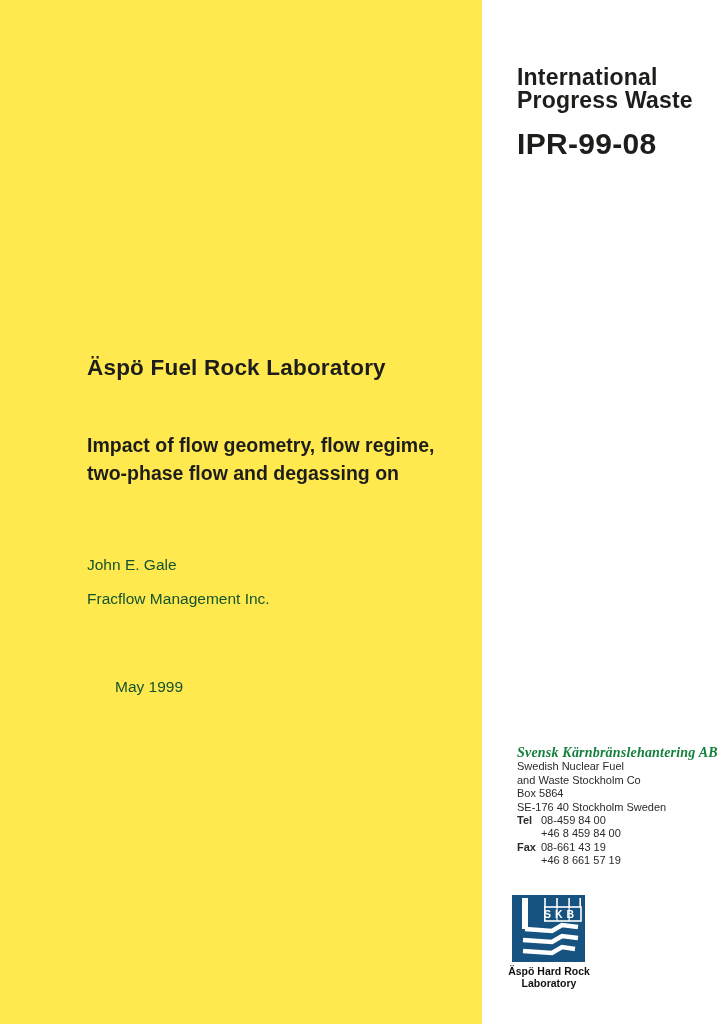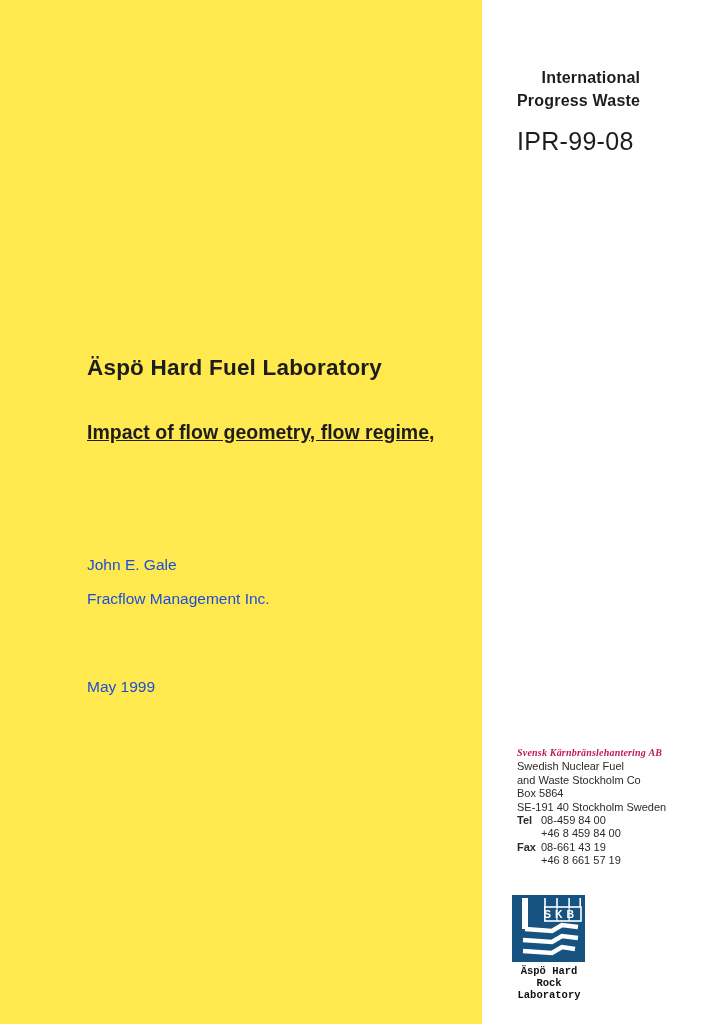--- a/index.html
+++ b/index.html
@@ -14,91 +14,92 @@
   .yellow-panel {
     position: absolute; left: 0; top: 0;
     width: 482px; height: 1024px;
     background: #ffe94f;
   }
   .report-header {
     position: absolute; left: 517px; top: 66px;
     color: #1d1d1b;
   }
   .report-type {
-    font-size: 16px; font-weight: bold;
-    line-height: 23px; letter-spacing: 0.2px; text-align: right;
+    font-size: 23px; font-weight: bold;
+    line-height: 23px; letter-spacing: 0.2px;
   }
   .report-number {
-    font-size: 25px; font-weight: normal;
+    font-size: 30px; font-weight: bold;
     margin-top: 15px; letter-spacing: 0.3px;
   }
   .title {
     position: absolute; left: 87px; top: 355px;
     font-size: 22.5px; font-weight: bold;
     letter-spacing: 0.2px; margin: 0;
   }
   .subtitle {
-    position: absolute; left: 87px; top: 419px;
+    position: absolute; left: 87px; top: 432px;
     font-size: 19.5px; font-weight: bold;
-    line-height: 27.5px; margin: 0; text-decoration: underline;
+    line-height: 27.5px; margin: 0;
   }
-  .author-line { position: absolute; left: 87px; font-size: 15.5px; color: #1d4ed8; }
+  .author-line { position: absolute; left: 87px; font-size: 15.5px; color: #14532d; }
   .author       { top: 556px; }
   .affiliation  { top: 590px; }
-  .cover-date   { top: 678px; }
+  .cover-date   { top: 678px; margin-left: 28px; }
   .publisher {
     position: absolute; left: 517px; top: 746px;
     font-size: 11px; line-height: 13.4px; color: #2a2a2a;
     font-style: normal;
   }
   .publisher .company {
     font-family: "Liberation Serif", serif;
     font-style: italic; font-weight: bold;
-    font-size: 10px; letter-spacing: 0.2px;
-    color: #be185d; margin-bottom: 1px;
+    font-size: 14px; letter-spacing: 0.2px;
+    color: #15803d; margin-bottom: 1px;
   }
   .contact-row .contact-label { display: inline-block; width: 24px; font-weight: bold; }
   .skb-logo { position: absolute; left: 512px; top: 895px; width: 73px; height: 67px; }
   .logo-caption {
     position: absolute; left: 508px; top: 965px; width: 82px;
     text-align: center; font-size: 10.5px; font-weight: bold;
-    line-height: 12px; color: #111; font-family: Liberation Mono, monospace;
+    line-height: 12px; color: #111;
   }
 </style>
 </head>
 <body>
 
 <div class="page">
 
   <div class="yellow-panel"></div>
 
   <header class="report-header">
     <div class="report-type">
       <div>International</div>
       <div>Progress Waste</div>
     </div>
     <div class="report-number">IPR-99-08</div>
   </header>
 
-  <h1 class="title">Äspö Hard Fuel Laboratory</h1>
+  <h1 class="title">Äspö Fuel Rock Laboratory</h1>
 
   <h2 class="subtitle">
     <div>Impact of flow geometry, flow regime,</div>
+    <div>two-phase flow and degassing on</div>
   </h2>
 
   <div class="author-line author">John E. Gale</div>
   <div class="author-line affiliation">Fracflow Management Inc.</div>
   <div class="author-line cover-date">May 1999</div>
 
   <address class="publisher">
     <div class="company">Svensk Kärnbränslehantering AB</div>
     <div>Swedish Nuclear Fuel</div>
     <div>and Waste Stockholm Co</div>
     <div>Box 5864</div>
-    <div>SE-191 40 Stockholm Sweden</div>
+    <div>SE-176 40 Stockholm Sweden</div>
     <div class="contact-row">
       <span class="contact-label">Tel</span><span>08-459 84 00</span>
     </div>
     <div class="contact-row">
       <span class="contact-label"></span><span>+46 8 459 84 00</span>
     </div>
     <div class="contact-row">
       <span class="contact-label">Fax</span><span>08-661 43 19</span>
     </div>
     <div class="contact-row">

